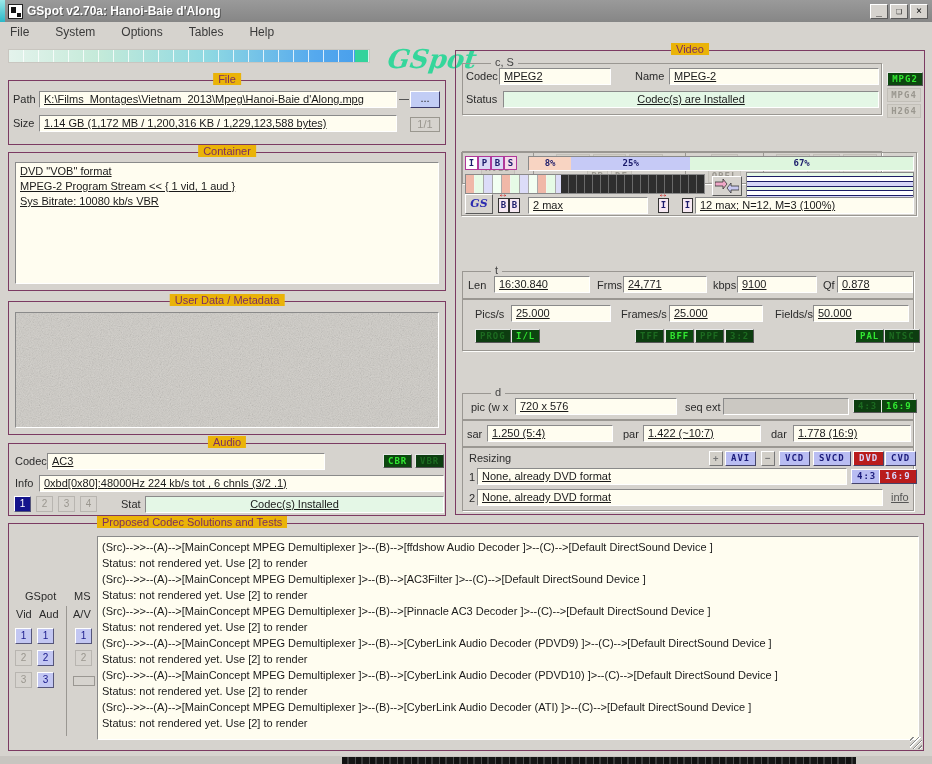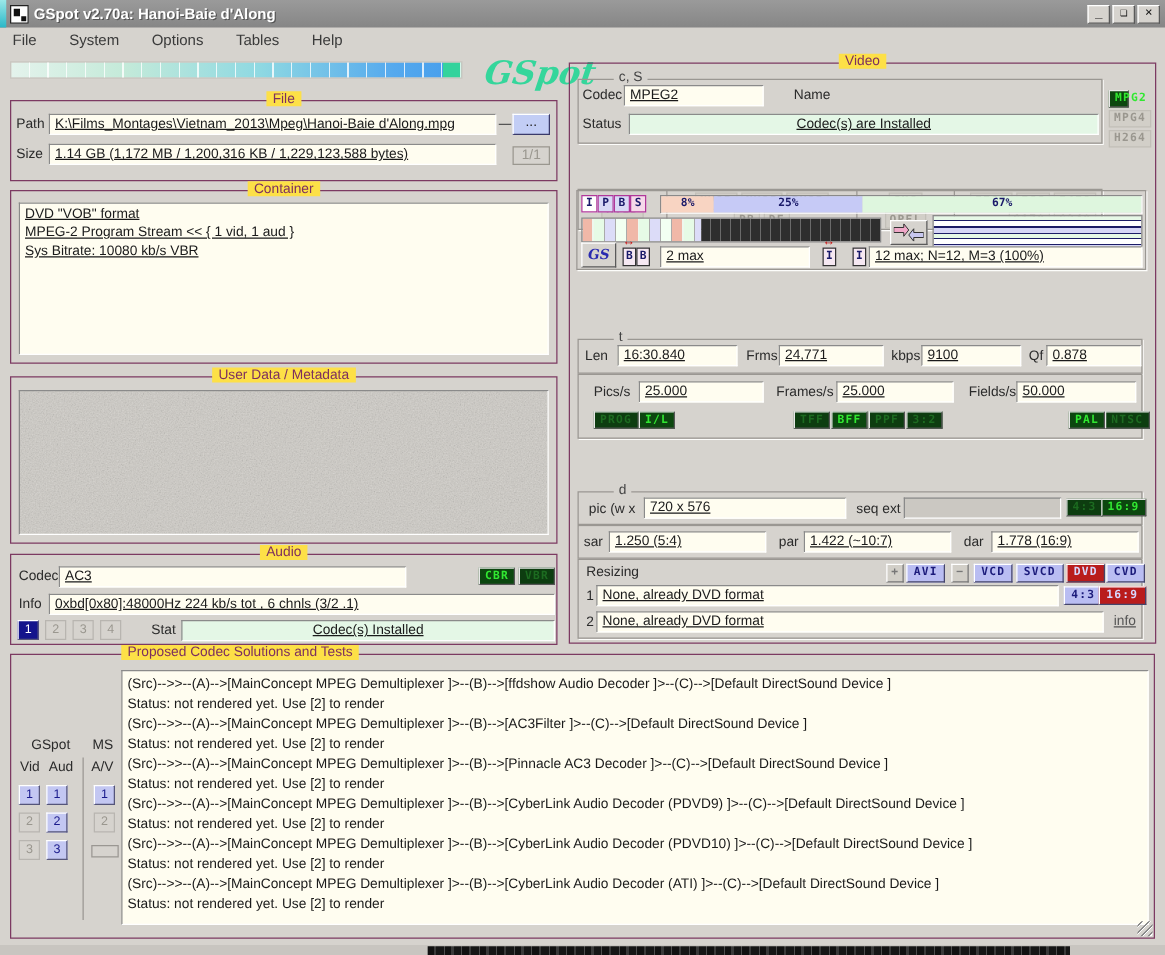--- a/index.html
+++ b/index.html
@@ -35,21 +35,21 @@
     background:linear-gradient(90deg,#e4f3ec,#c4ead9 25%,#8fd9e2 55%,#55a9ee 85%,#4aa0ec 96%,#34d39c 96%);
     border:1px solid #c9c6c0;
   }
   .grad-strip .ticks { position:absolute; inset:0;
     background:repeating-linear-gradient(90deg, transparent 0 14px, rgba(255,255,255,.8) 14px 15px); }
   .logo-script { position:absolute; left:388px; top:44px; font-family:"DejaVu Serif",serif;
     font-style:italic; font-weight:bold; font-size:26px; color:#35d69b; transform:skewX(-8deg); }
 
   
   .grp { position:absolute; border:1px solid #7c3a62; }
-  .grp-title { position:absolute; top:-8px; background:#fde047; padding:0 5px; color:#7c2f5f;
+  .grp-title { position:absolute; top:-8px; background:#eab308; padding:0 5px; color:#7c2f5f;
     font-size:11px; white-space:nowrap; }
   .grp-title.center { left:50%; transform:translateX(-50%); }
   .ibox { position:absolute; border:1px solid #9a9792; box-shadow:1px 1px 0 #fdfdfb; }
   .ibox-title { position:absolute; top:-8px; left:28px; background:#d6d3ce; padding:0 4px; color:#444; }
 
   .lbl { color:#2b2b2b; white-space:nowrap; }
   .field { background:#fffdf0; border:1px solid; border-color:#8a8a8a #fff #fff #8a8a8a;
     padding:1px 4px; height:17px; line-height:13px; white-space:nowrap; overflow:hidden;text-decoration:underline; }
   .gfield { background:#e4f7e6; text-align:center; }
   .grayfield { background:#cbc8c2; }
@@ -174,25 +174,26 @@
 </div>
 
 <div class="grp" style="left:455px; top:50px; width:470px; height:465px;">
   <span class="grp-title center">Video</span>
 
   <div class="ibox" style="left:6px; top:12px; width:420px; height:52px;">
     <span class="ibox-title">c, S</span>
     <span class="abs lbl" style="left:3px; top:6px;">Codec</span>
     <div class="abs field" style="left:36px; top:4px; width:112px;">MPEG2</div>
     <span class="abs lbl" style="left:172px; top:6px;">Name</span>
+    <div class="abs field" style="left:206px; top:4px; width:210px;">MPEG-2</div>
     <span class="abs lbl" style="left:3px; top:29px;">Status</span>
     <div class="abs field gfield" style="left:40px; top:27px; width:376px;">Codec(s) are Installed</div>
   </div>
 
-  <span class="abs led" style="left:431px; top:21px; width:16px; text-align:left;">MPG2</span>
+  <span class="abs led" style="left:431px; top:21px; width:36px; text-align:center;">MPG2</span>
   <span class="abs chip" style="left:431px; top:37px; width:34px; text-align:center;">MPG4</span>
   <span class="abs chip" style="left:431px; top:53px; width:34px; text-align:center;">H264</span>
 
   <div class="ibox" style="left:6px; top:68px; width:420px; height:33px; display:flex;margin-top:32px;">
     <div style="width:70px; display:flex; align-items:center; justify-content:center;">
       <span class="chip">AVID</span>
     </div>
     <div class="vr" style="width:152px; text-align:center;">
       <div style="margin-top:2px;">
         <span class="chip">NVOP</span>

